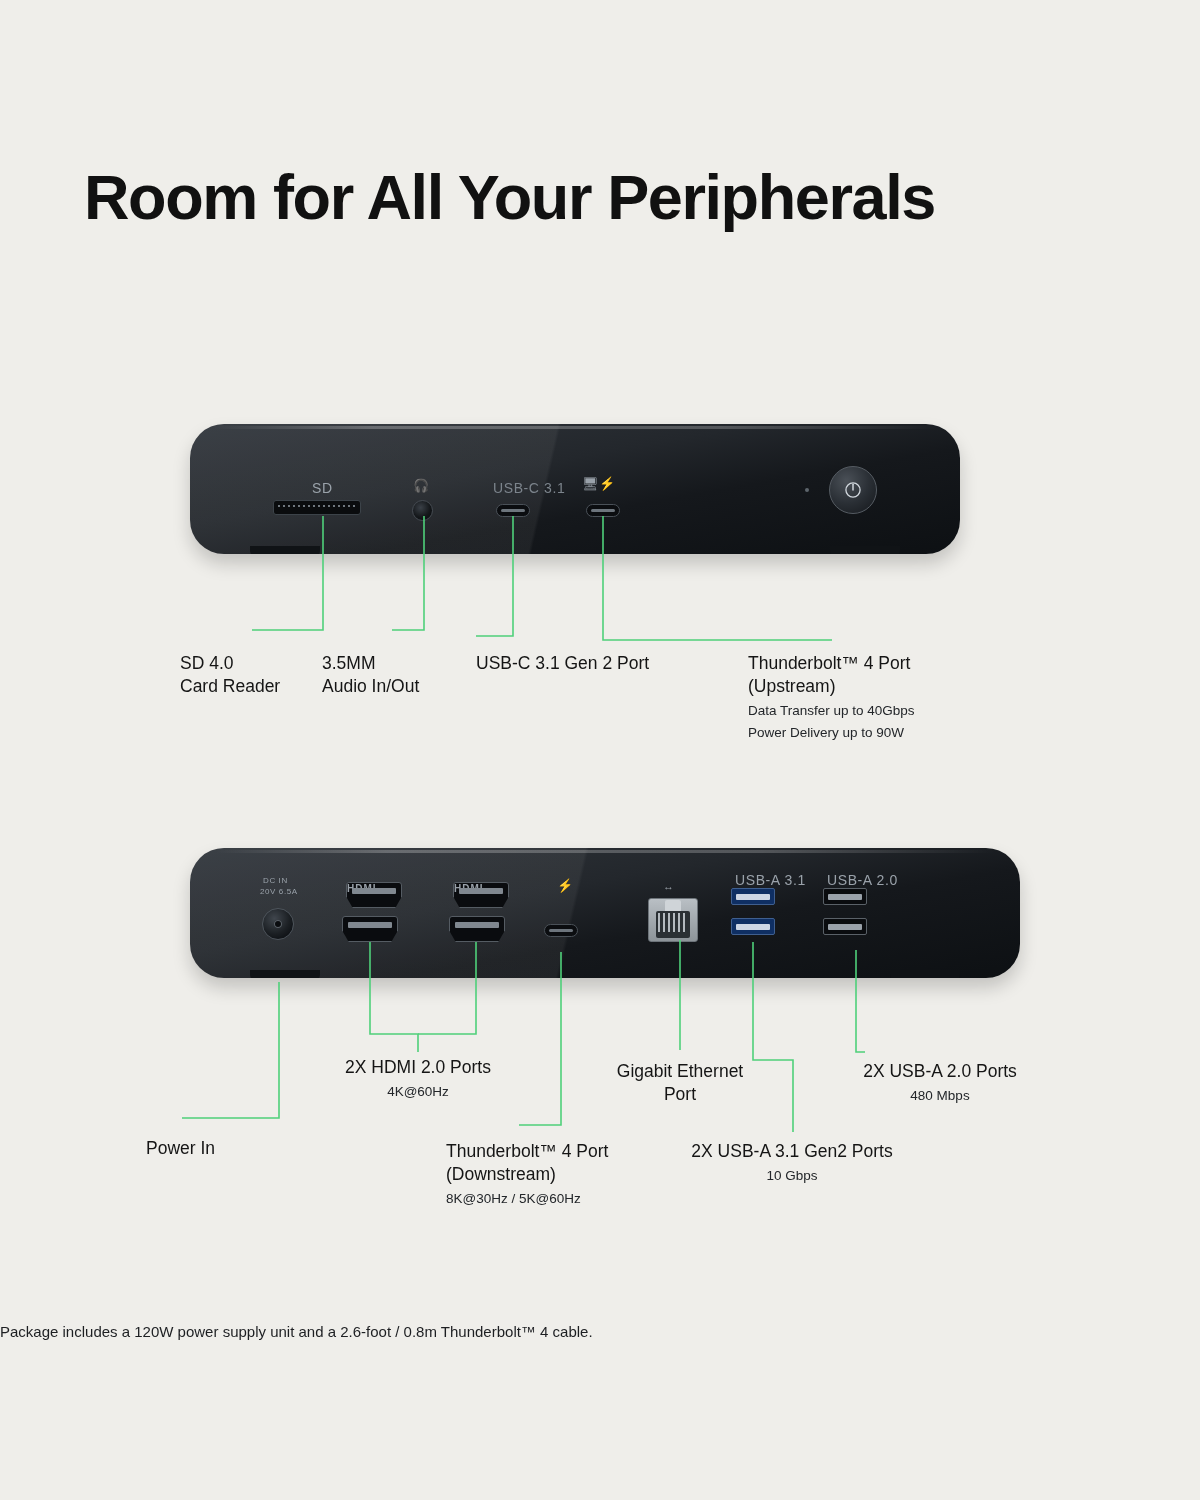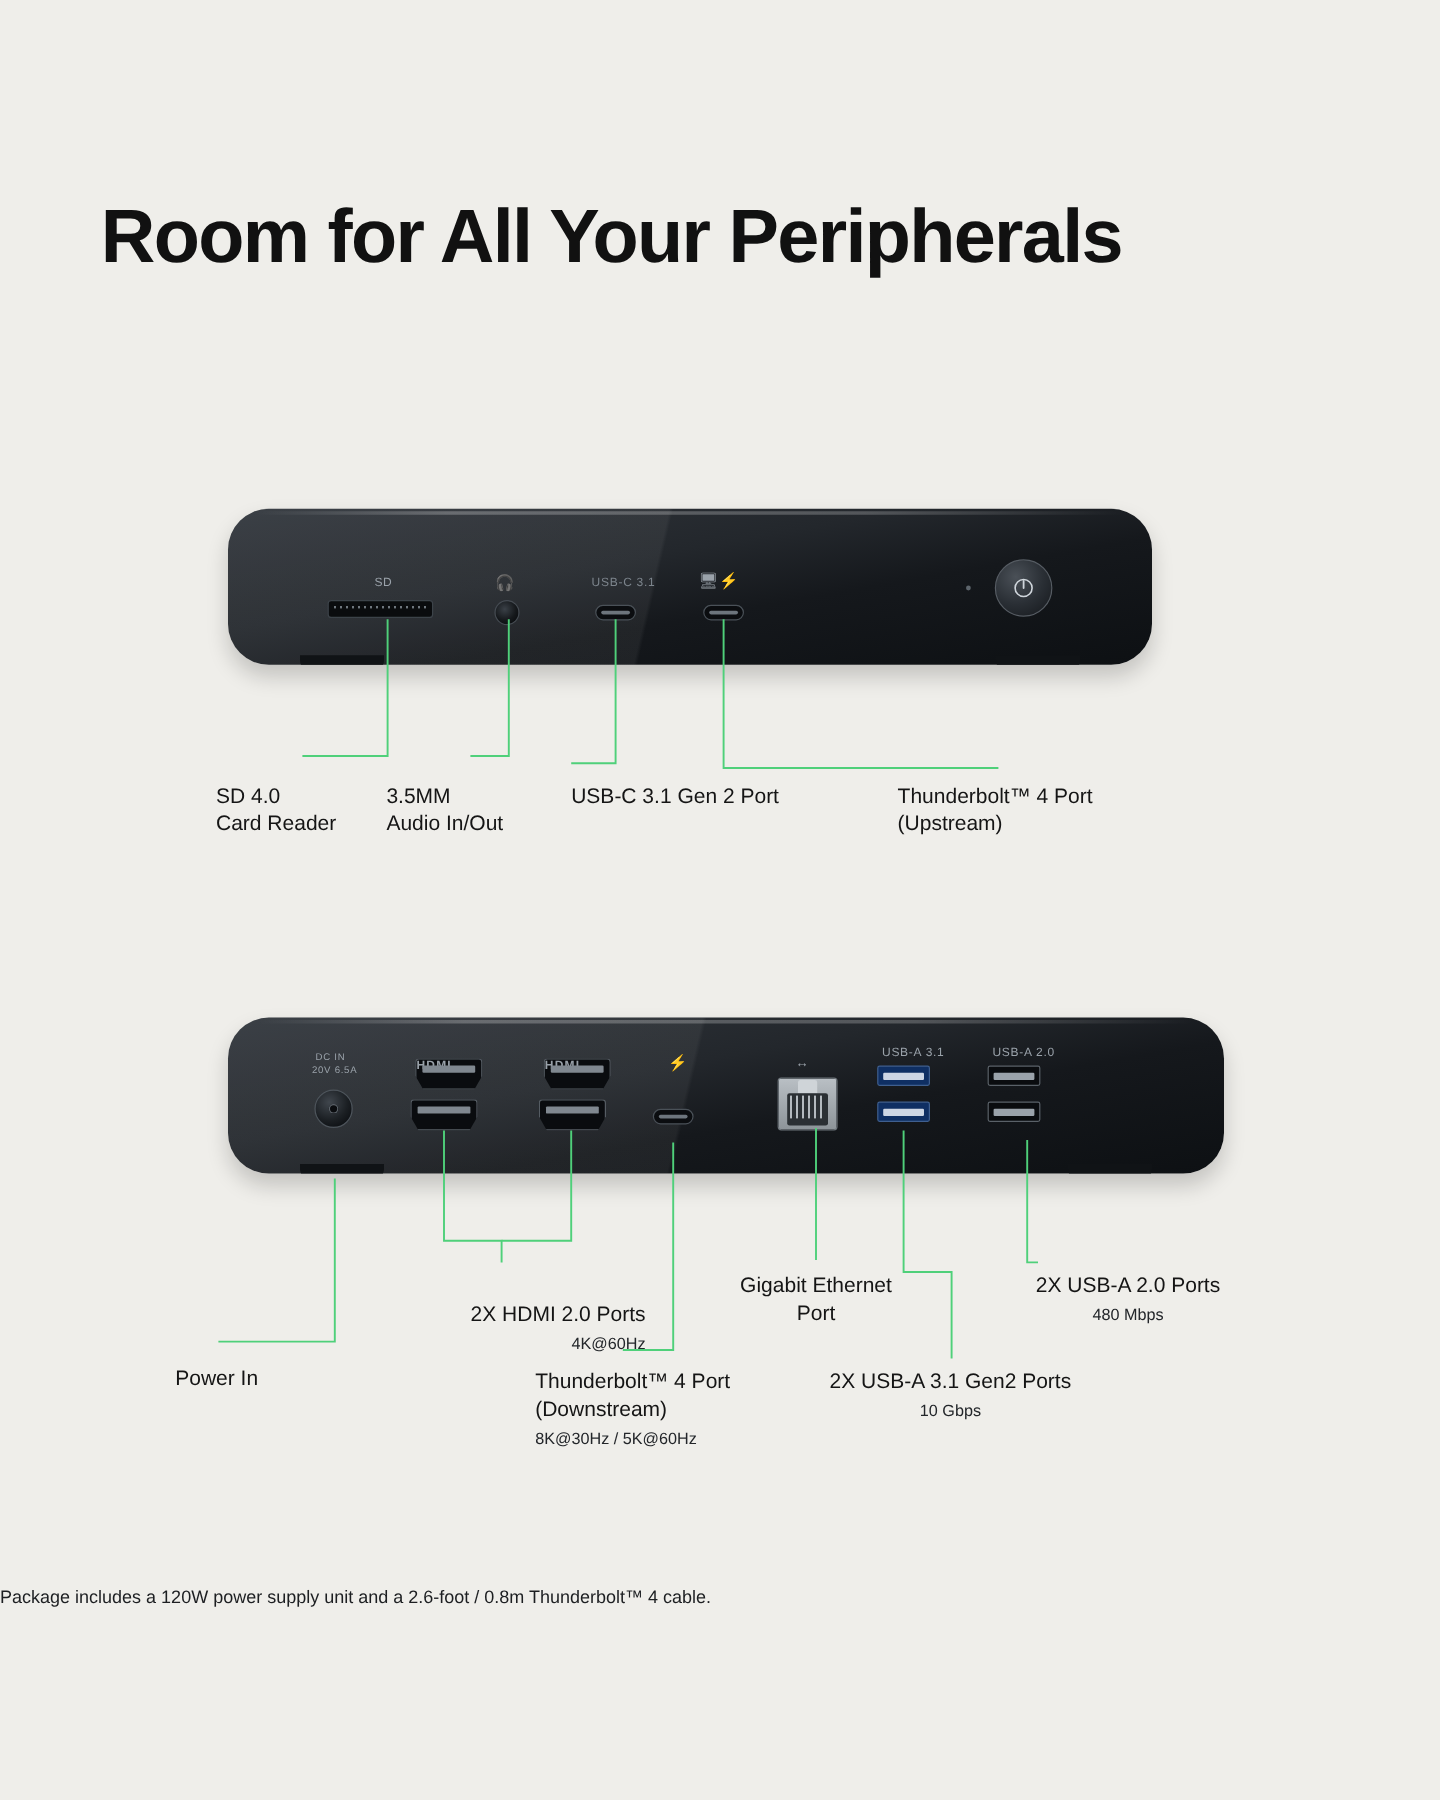--- a/index.html
+++ b/index.html
@@ -59,21 +59,21 @@
 
   
   #front-device { left: 190px; top: 424px; width: 770px; height: 130px; }
   
   #back-device  { left: 190px; top: 848px; width: 830px; height: 130px; }
 
   
   .silk {
     position: absolute;
     color: #9aa2aa;
-    font-size: 10px;
+    font-size: 14px;
     letter-spacing: 0.6px;
     font-family: "Liberation Sans", sans-serif;
     white-space: nowrap;
   }
   .silk.dim { color: #7c848c; }
   .silk.hdmi { font-size: 10px; font-weight: bold; letter-spacing: 1px; color: #99a1a9; }
 
   
   .sd-slot {
     position: absolute;
@@ -332,27 +332,29 @@
 Audio In/Out</div>
 </div>
 
 <div class="anno" style="left:476px; top:652px; width:250px;">
   <div class="ttl">USB-C 3.1 Gen 2 Port</div>
 </div>
 
 <div class="anno" style="left:748px; top:652px; width:250px;">
   <div class="ttl">Thunderbolt™ 4  Port
 (Upstream)</div>
+  <div class="sub">Data Transfer up to 40Gbps
+Power Delivery up to 90W</div>
 </div>
 
 <div class="anno" style="left:146px; top:1137px; width:160px;">
   <div class="ttl">Power In</div>
 </div>
 
-<div class="anno center" style="left:298px; top:1084px; width:240px;text-align:right;">
+<div class="anno center" style="left:298px; top:1056px; width:240px;">
   <div class="ttl">2X HDMI 2.0 Ports</div>
   <div class="sub">4K@60Hz</div>
 </div>
 
 <div class="anno" style="left:446px; top:1140px; width:240px;">
   <div class="ttl">Thunderbolt™ 4  Port
 (Downstream)</div>
   <div class="sub">8K@30Hz / 5K@60Hz</div>
 </div>
 

